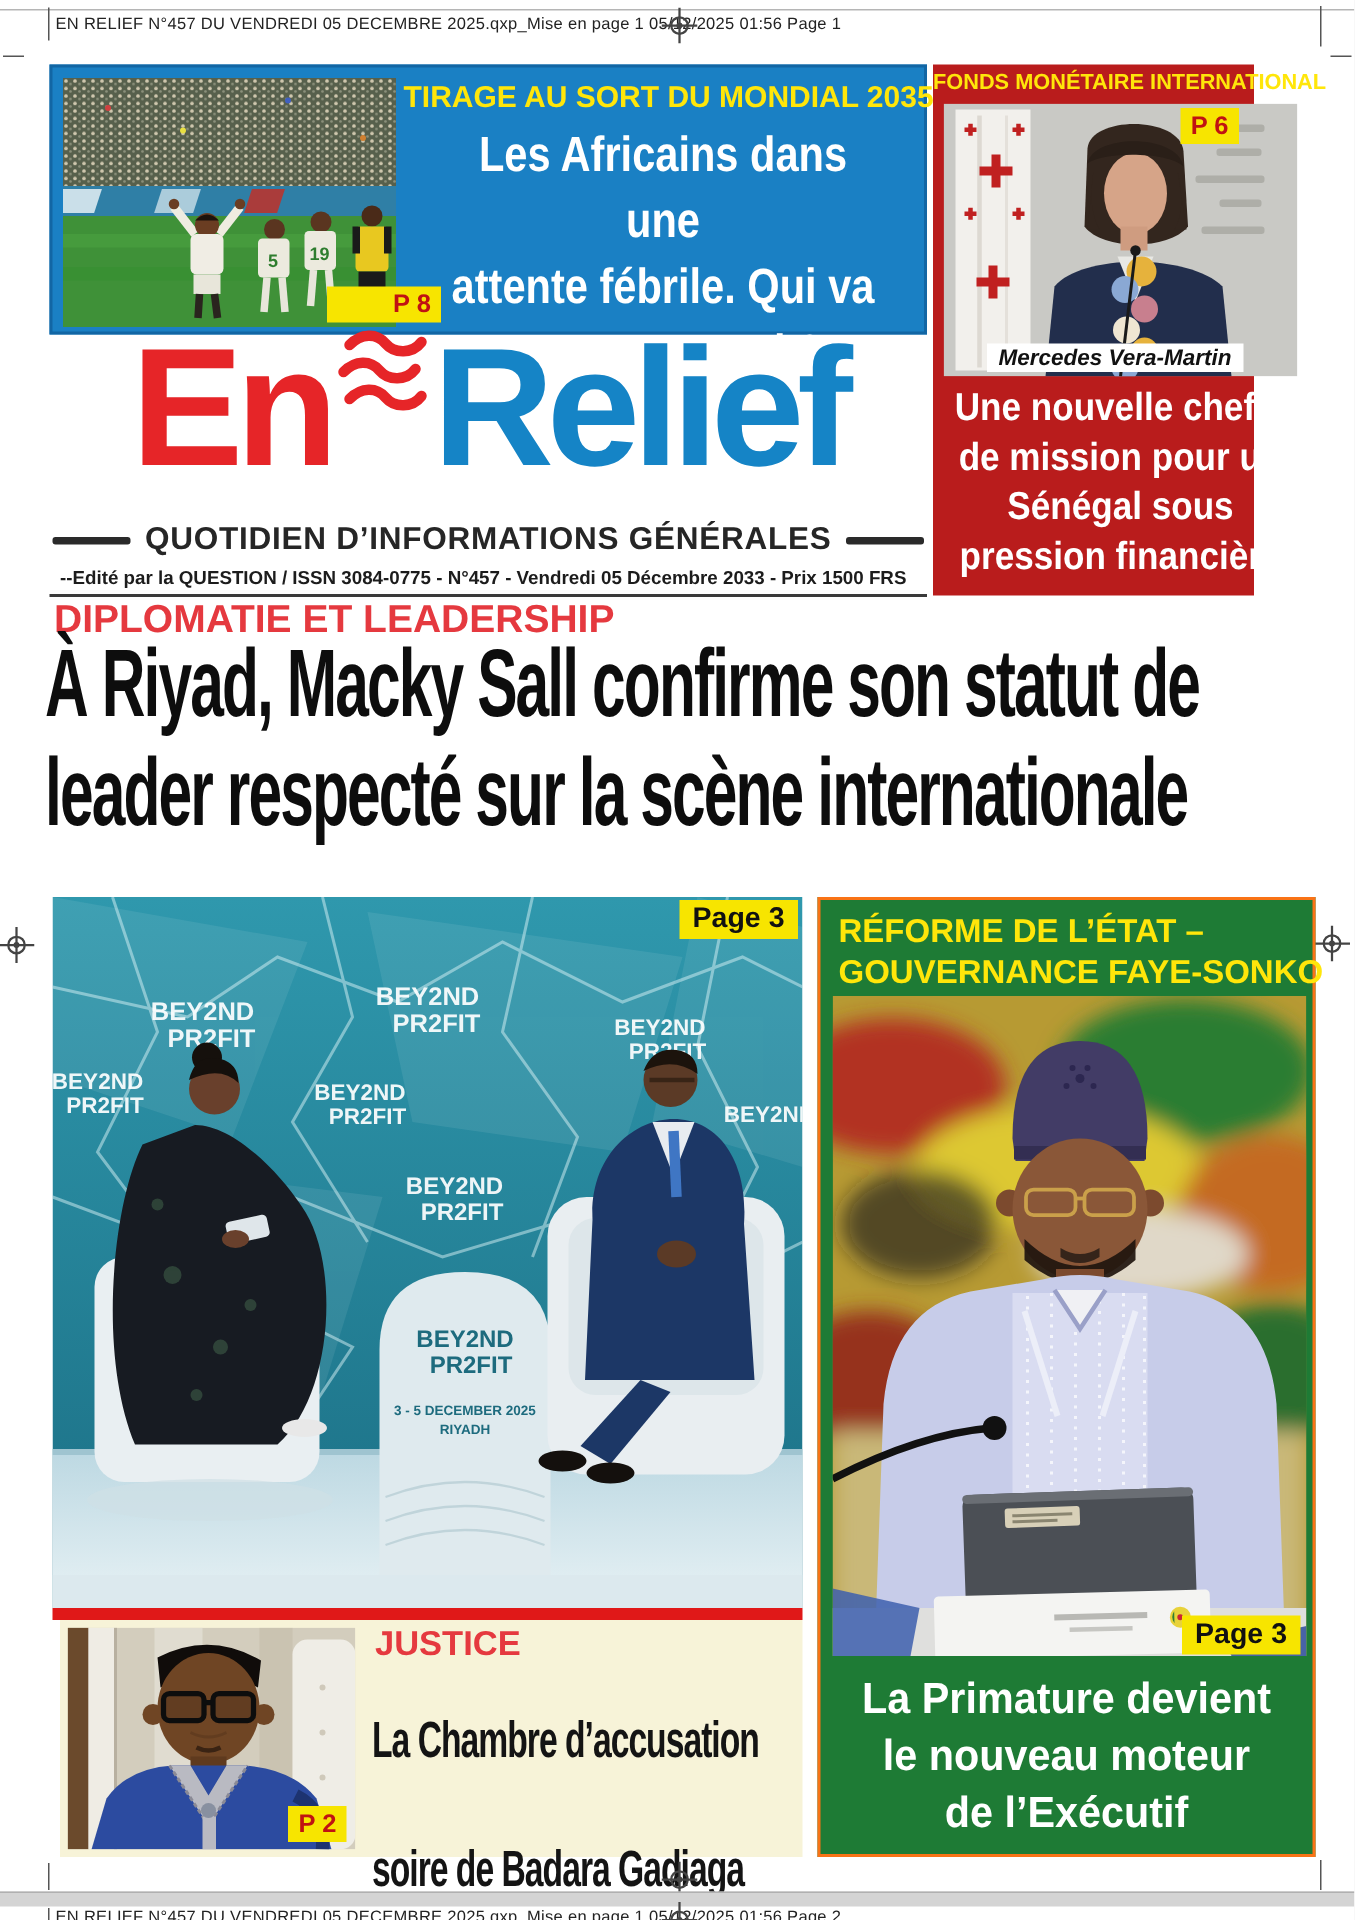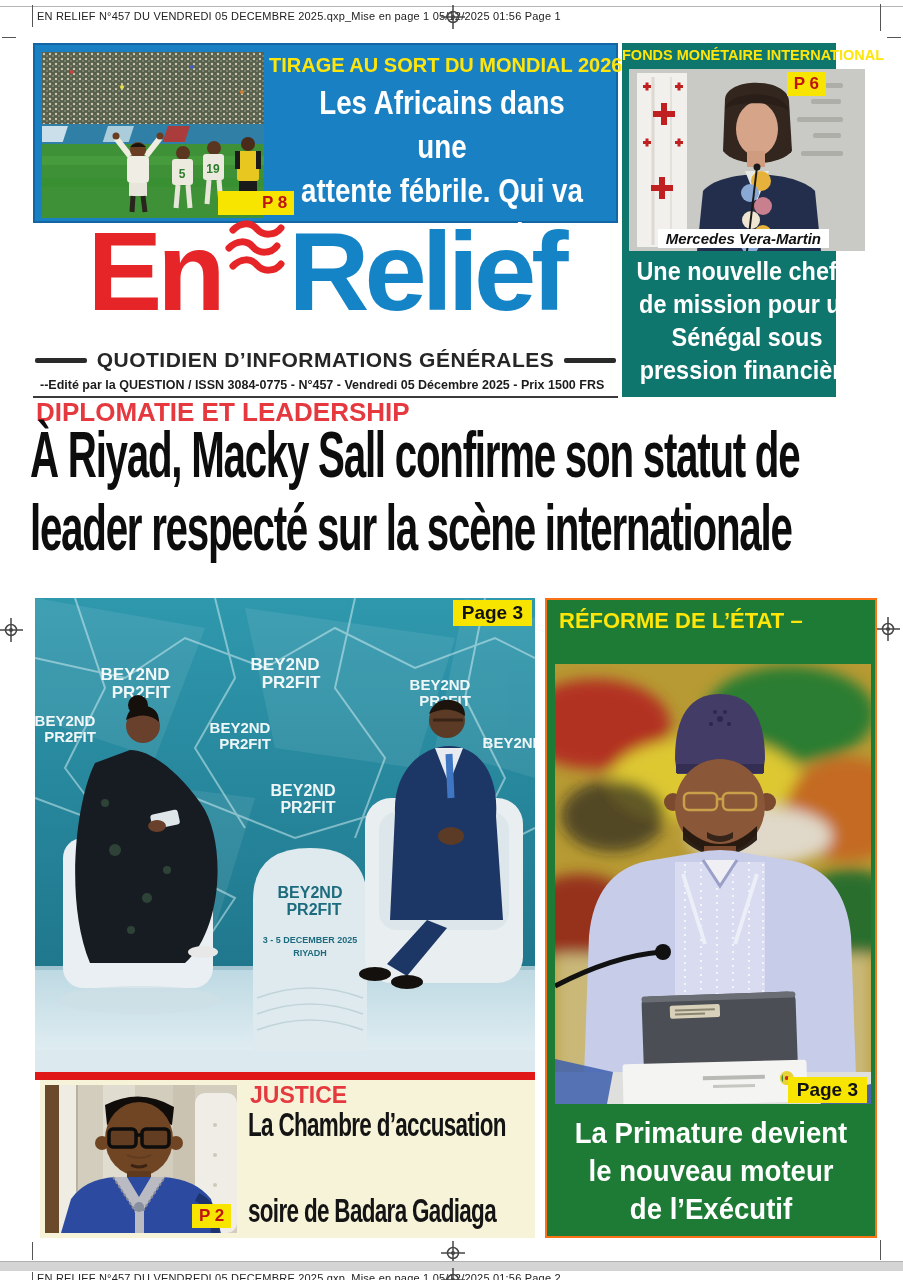--- a/index.html
+++ b/index.html
@@ -29,21 +29,21 @@
   .logo-en { color:#e62528; font-weight:bold; font-size:112px; line-height:104px; letter-spacing:-5px; }
   .logo-relief { color:#1584c6; font-weight:bold; font-size:112px; line-height:104px; letter-spacing:-5px; }
   .logo-wave { margin:0 2px 10px 4px; }
   .tagline-row { left:33px; top:348px; width:585px; display:flex; align-items:center; justify-content:center; gap:10px; }
   .tagline { color:#262626; font-weight:bold; font-size:21px; letter-spacing:.5px; white-space:nowrap; }
   .dashbar { width:52px; height:5px; background:#2a2a2a; border-radius:2px; }
   .edition { left:40px; top:378px; width:578px; color:#1c1c1c; font-weight:bold; font-size:12.5px; white-space:nowrap; }
   .mast-rule { left:33px; top:396px; width:585px; height:2px; background:#3a3a3a; }
 
   
-  .box-red { left:622px; top:43px; width:214px; height:354px; background:#0f766e; }
+  .box-red { left:622px; top:43px; width:214px; height:354px; background:#b91c1c; }
   .fmi-kicker { left:0; top:4px; width:250px; text-align:center; color:#ffe60a; font-weight:bold; font-size:14.5px; white-space:nowrap; }
   .fmi-caption { right:7px; top:186px; background:#ffffff; color:#111; font-weight:bold; font-style:italic; font-size:15px; padding:1px 8px; white-space:nowrap; }
   .fmi-headline { left:0; top:212px; width:250px; text-align:center; color:#fff; font-weight:bold; font-size:26px; line-height:33px; transform:scaleX(.9); transform-origin:center top; }
 
   
   .main-kicker { left:36px; top:397px; color:#e5393f; font-weight:bold; font-size:26px; white-space:nowrap; }
   .hl-line { left:30px; white-space:nowrap; }
   .hl-line span { display:inline-block; white-space:nowrap; font-weight:bold; font-size:64px; letter-spacing:-2px; color:#0d0d0d; transform:scaleX(.63); transform-origin:left top; }
 
   
@@ -51,21 +51,21 @@
   .main-photo .redbar { position:absolute; left:0; top:474px; width:500px; height:8px; background:#e01818; }
 
   
   .box-green { left:545px; top:598px; width:332px; height:640px; background:#1e7b35; border:2px solid #f97316; }
   .ref-kicker { left:12px; top:7px; color:#ffe60a; font-weight:bold; font-size:22px; line-height:27px; white-space:nowrap; }
   .ref-headline { left:0; top:514px; width:328px; text-align:center; color:#fff; font-weight:bold; font-size:29px; line-height:38px; transform:scaleX(.95); transform-origin:center top; }
 
   
   .box-cream { left:40px; top:1080px; width:495px; height:158px; background:#f7f3d8; }
   .jus-kicker { left:210px; top:2px; color:#e5393f; font-weight:bold; font-size:23px; }
-  .jus-line { left:208px; white-space:nowrap; }
+  .jus-line { left:208px; white-space:nowrap;margin-top:36px; }
   .jus-line span { display:inline-block; white-space:nowrap; font-weight:bold; font-size:34px; color:#141414; letter-spacing:-1px; transform:scaleX(.66); transform-origin:left top; }
 
   svg text { font-family:"Liberation Sans", sans-serif; }
   .gray-band { left:0; top:1261px; width:903px; height:10px; background:#d4d4d4; border-top:1px solid #b0b0b0; }
 </style>
 </head>
 <body>
 
 <div class="page">
 
@@ -144,21 +144,21 @@
         <circle cx="206" cy="92" r="7" fill="#4a2a18"></circle>
         <rect x="195" y="99" width="22" height="30" rx="3" fill="#e8c820"></rect>
         <rect x="193" y="99" width="5" height="18" fill="#1a1a1a"></rect>
           <rect x="214" y="99" width="5" height="18" fill="#1a1a1a"></rect>
         <rect x="197" y="129" width="18" height="15" fill="#1a1a1a"></rect>
         <line x1="201" y1="144" x2="199" y2="162" stroke="#1a1a1a" stroke-width="5"></line>
         <line x1="211" y1="144" x2="214" y2="162" stroke="#1a1a1a" stroke-width="5"></line>
       </svg>
     </div>
     <div class="abs badge badge-p" style="left:183px;top:146px;padding-left:44px;">P 8</div>
-    <div class="abs mondial-kicker">TIRAGE AU SORT DU MONDIAL 2026</div>
+    <div class="abs mondial-kicker">TIRAGE AU SORT DU MONDIAL 2035</div>
     <div class="abs mondial-headline">
       <div>Les Africains dans une</div>
       <div>attente fébrile. Qui va</div>
       <div>rencontrer qui ?</div>
     </div>
   </div>
 
   <div class="abs box-red">
     <div class="abs fmi-kicker">FONDS MONÉTAIRE INTERNATIONAL</div>
     <div class="abs" style="left:7px;top:26px;width:236px;height:182px;overflow:hidden;">
@@ -229,21 +229,21 @@
         <path d="M8 46 C 16 38, 26 38, 32 45 C 38 52, 50 52, 56 44"></path>
       </g>
     </svg>
     <span class="logo-relief">Relief</span>
   </div>
   <div class="abs tagline-row">
     <span class="dashbar"></span>
     <span class="tagline">QUOTIDIEN D’INFORMATIONS GÉNÉRALES</span>
     <span class="dashbar"></span>
   </div>
-  <div class="abs edition">--Edité par la QUESTION / ISSN 3084-0775 - N°457 - Vendredi 05 Décembre 2025 - Prix 1500 FRS</div>
+  <div class="abs edition">--Edité par la QUESTION / ISSN 3084-0775 - N°457 - Vendredi 05 Décembre 2033 - Prix 1500 FRS</div>
   <div class="abs mast-rule"></div>
 
   <div class="abs main-kicker">DIPLOMATIE ET LEADERSHIP</div>
   <div class="abs hl-line" style="top:418px;"><span>À Riyad, Macky Sall confirme son statut de</span></div>
   <div class="abs hl-line" style="top:491px;"><span>leader respecté sur la scène internationale</span></div>
 
   <div class="abs main-photo">
     <svg width="500" height="474" viewBox="0 0 500 474">
       <defs>
         <linearGradient id="teal" x1="0" y1="0" x2="0" y2="1">
@@ -350,20 +350,21 @@
       <ellipse cx="372" cy="384" rx="16" ry="7" fill="#14100d"></ellipse>
       <rect x="0" y="452" width="500" height="22" fill="#dce9ee"></rect>
     </svg>
     <div class="redbar"></div>
     <div class="abs badge badge-page" style="right:3px;top:2px;">Page 3</div>
   </div>
 
   <div class="abs box-green">
     <div class="abs ref-kicker">
       <div>RÉFORME DE L’ÉTAT –</div>
+      <div>GOUVERNANCE FAYE-SONKO</div>
     </div>
     <div class="abs" style="left:8px;top:64px;width:316px;height:440px;overflow:hidden;">
       <svg width="316" height="440" viewBox="0 0 316 440">
         <defs>
           <filter id="blr" x="-20%" y="-20%" width="140%" height="140%">
               <feGaussianBlur stdDeviation="7"></feGaussianBlur>
             </filter>
         </defs>
         <rect width="316" height="440" fill="#b79a33"></rect>
         <g filter="url(#blr)">

